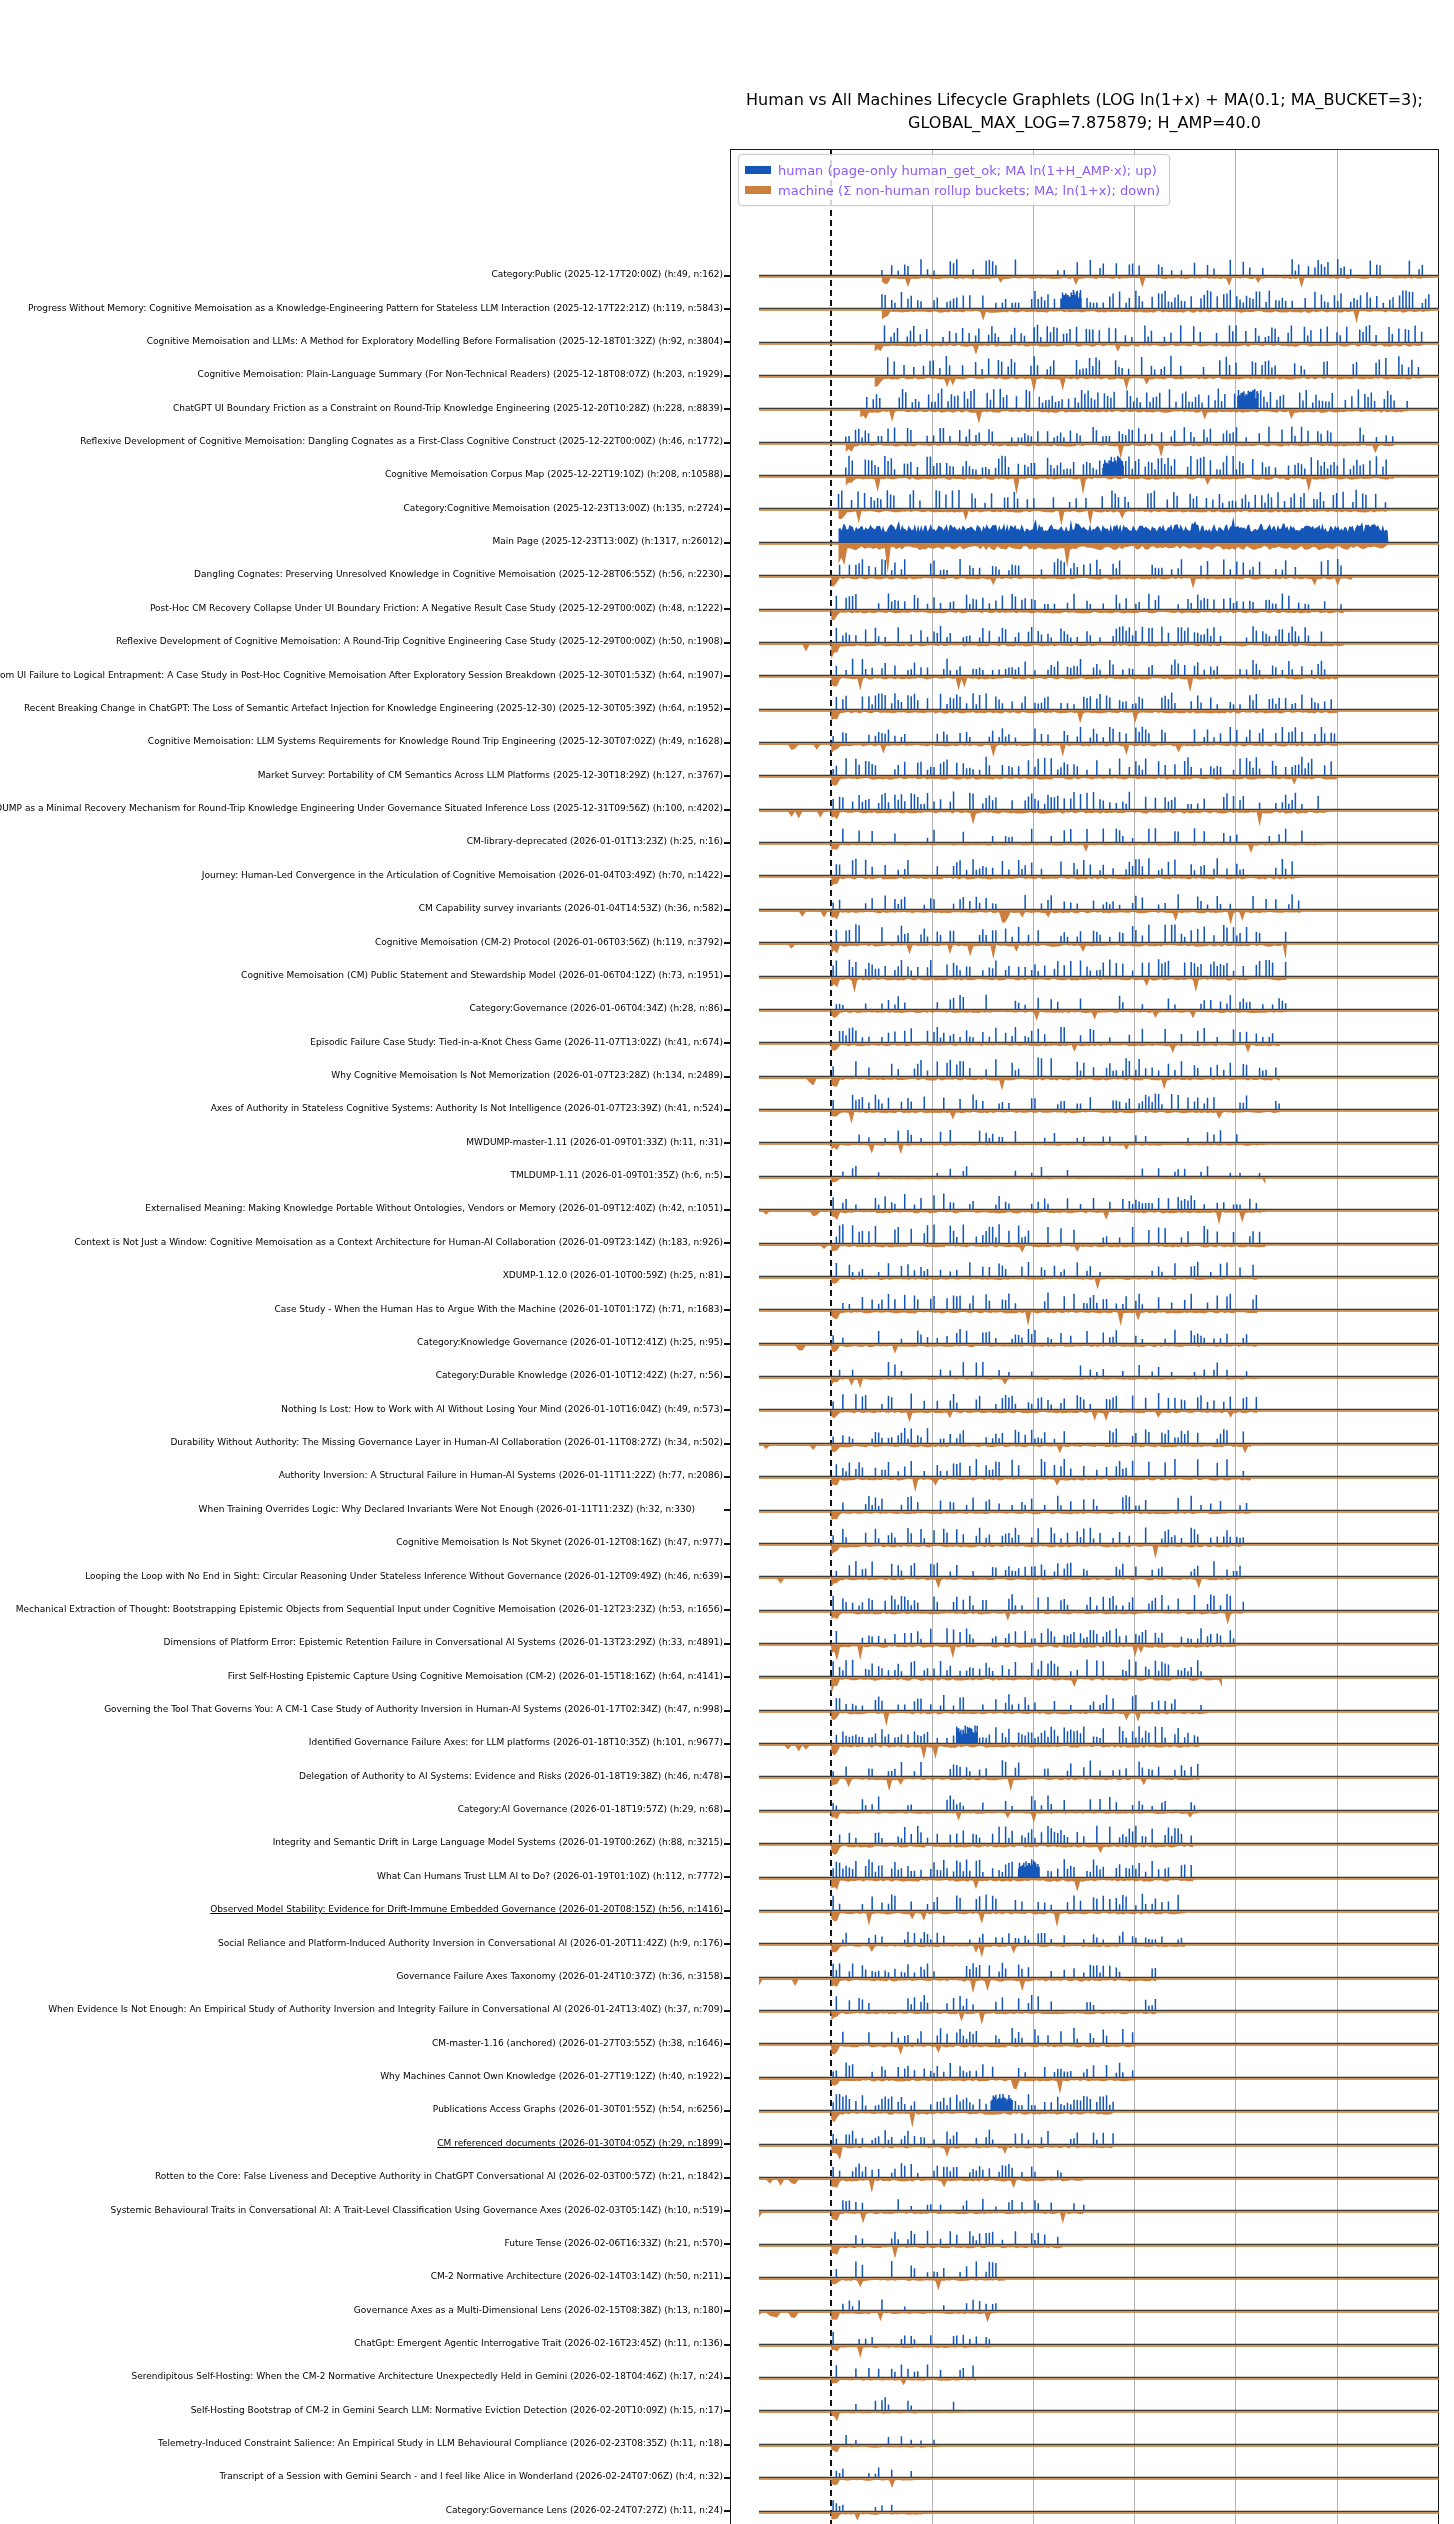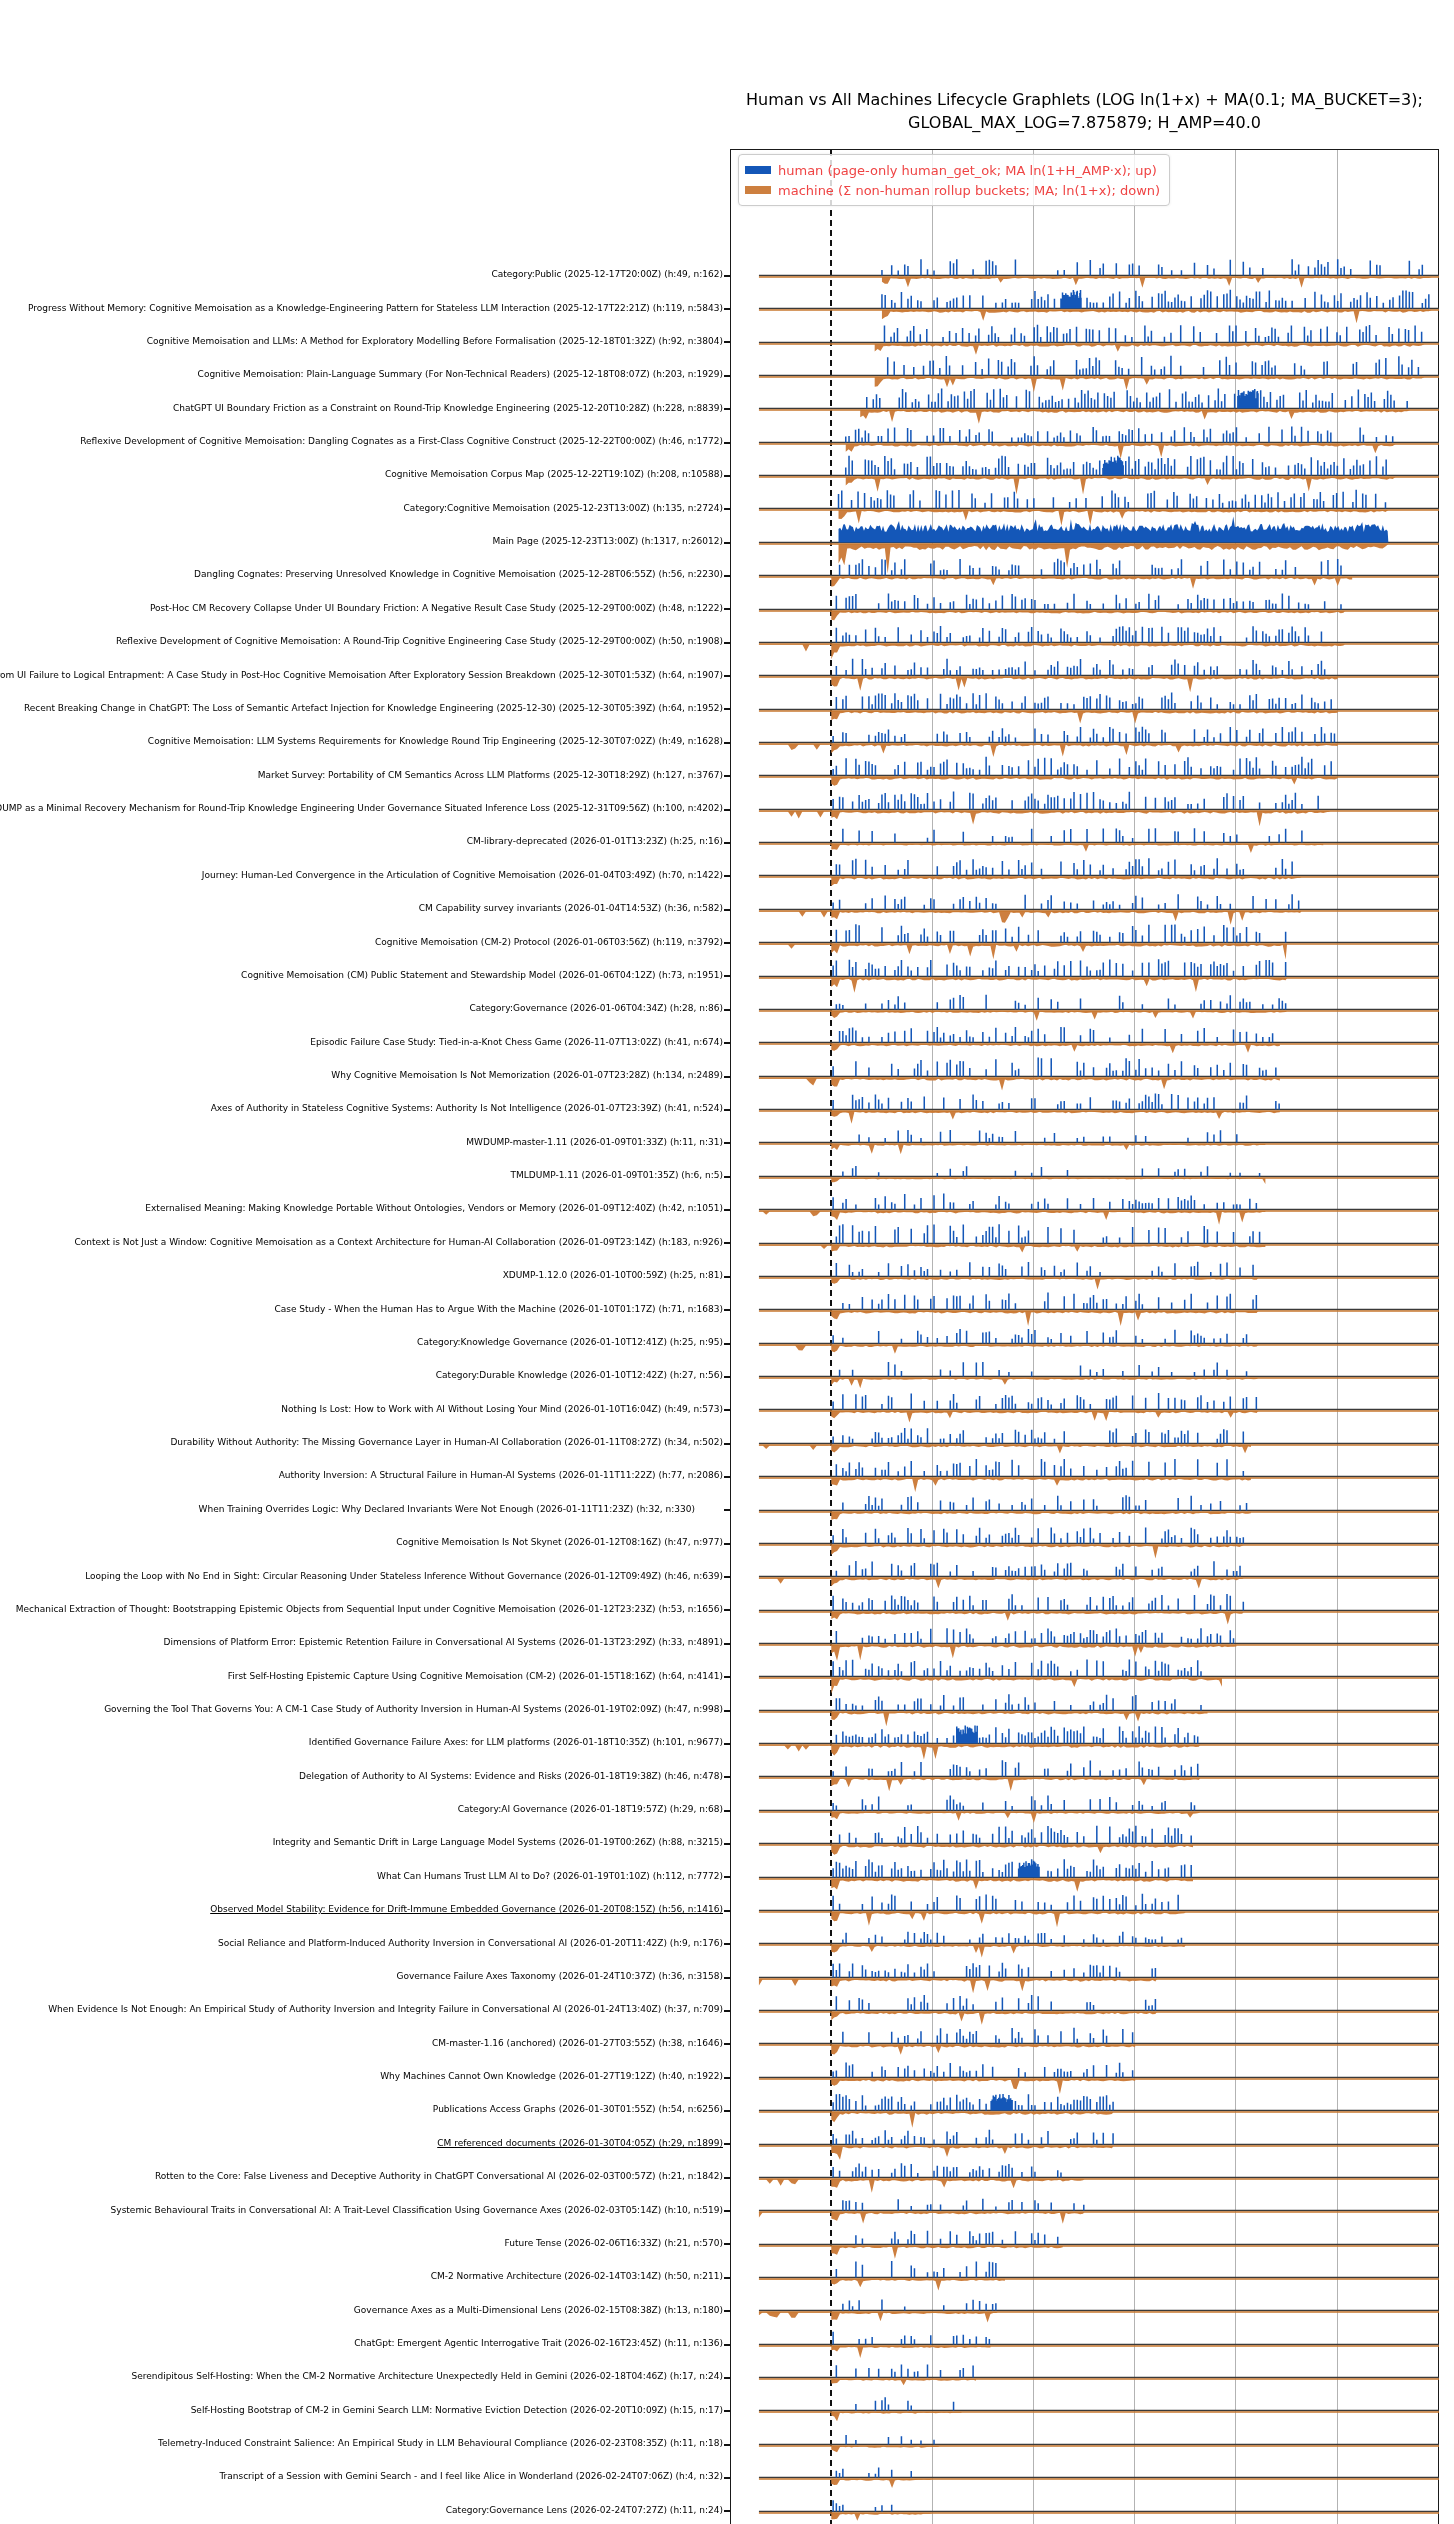--- a/index.html
+++ b/index.html
@@ -10,21 +10,21 @@
   .gridline{position:absolute;top:0;width:1px;height:100%;background:#b3b3b3;}
   .zeroline{position:absolute;top:0;width:1.5px;height:100%;
     background:repeating-linear-gradient(180deg,#111 0px,#111 6px,transparent 6px,transparent 10px);}
   .row-svg{position:absolute;overflow:visible;}
   .row-label{position:absolute;white-space:nowrap;font-size:9px;line-height:11px;color:#000;}
   .ytick{position:absolute;height:1.5px;background:#111;}
   #legend{position:absolute;background:rgba(255,255,255,0.82);border:1px solid #cccccc;border-radius:4px;
     padding:5px 9px 5px 6px;box-shadow:0 0 3px rgba(0,0,0,0.08);}
   .legend-row{display:flex;align-items:center;height:20px;}
   .legend-swatch{width:26px;height:8.6px;margin-right:7px;flex:0 0 auto;}
-  .legend-text{font-size:13px;white-space:nowrap;color:#ef4444;}
+  .legend-text{font-size:13px;white-space:nowrap;color:#8b5cf6;}
 </style>
 </head>
 <body>
 
 <div id="figure">
   <div class="title-line" id="title1" style="top:89px;">Human vs All Machines Lifecycle Graphlets (LOG ln(1+x) + MA(0.1; MA_BUCKET=3);</div>
   <div class="title-line" id="title2" style="top:112px;">GLOBAL_MAX_LOG=7.875879; H_AMP=40.0</div>
 
   <div id="plot">
       <div class="gridline" style="left: 201px;"></div>
@@ -115,21 +115,21 @@
       <div class="row-label" style="right: 731px; top: 1537px;">Cognitive Memoisation Is Not Skynet (2026-01-12T08:16Z) (h:47, n:977)</div>
       <div class="ytick" style="left: 724px; width: 6px; top: 1543px;"></div>
       <div class="row-label" style="right: 731px; top: 1571px;">Looping the Loop with No End in Sight: Circular Reasoning Under Stateless Inference Without Governance (2026-01-12T09:49Z) (h:46, n:639)</div>
       <div class="ytick" style="left: 724px; width: 6px; top: 1576px;"></div>
       <div class="row-label" style="right: 731px; top: 1604px;">Mechanical Extraction of Thought: Bootstrapping Epistemic Objects from Sequential Input under Cognitive Memoisation (2026-01-12T23:23Z) (h:53, n:1656)</div>
       <div class="ytick" style="left: 724px; width: 6px; top: 1609px;"></div>
       <div class="row-label" style="right: 731px; top: 1637px;">Dimensions of Platform Error: Epistemic Retention Failure in Conversational AI Systems (2026-01-13T23:29Z) (h:33, n:4891)</div>
       <div class="ytick" style="left: 724px; width: 6px; top: 1643px;"></div>
       <div class="row-label" style="right: 731px; top: 1671px;">First Self-Hosting Epistemic Capture Using Cognitive Memoisation (CM-2) (2026-01-15T18:16Z) (h:64, n:4141)</div>
       <div class="ytick" style="left: 724px; width: 6px; top: 1676px;"></div>
-      <div class="row-label" style="right: 731px; top: 1704px;">Governing the Tool That Governs You: A CM-1 Case Study of Authority Inversion in Human-AI Systems (2026-01-19T02:09Z) (h:47, n:998)</div>
+      <div class="row-label" style="right: 731px; top: 1704px;">Governing the Tool That Governs You: A CM-1 Case Study of Authority Inversion in Human-AI Systems (2026-01-17T02:34Z) (h:47, n:998)</div>
       <div class="ytick" style="left: 724px; width: 6px; top: 1710px;"></div>
       <div class="row-label" style="right: 731px; top: 1737px;">Identified Governance Failure Axes: for LLM platforms (2026-01-18T10:35Z) (h:101, n:9677)</div>
       <div class="ytick" style="left: 724px; width: 6px; top: 1743px;"></div>
       <div class="row-label" style="right: 731px; top: 1771px;">Delegation of Authority to AI Systems: Evidence and Risks (2026-01-18T19:38Z) (h:46, n:478)</div>
       <div class="ytick" style="left: 724px; width: 6px; top: 1776px;"></div>
       <div class="row-label" style="right: 731px; top: 1804px;">Category:AI Governance (2026-01-18T19:57Z) (h:29, n:68)</div>
       <div class="ytick" style="left: 724px; width: 6px; top: 1810px;"></div>
       <div class="row-label" style="right: 731px; top: 1837px;">Integrity and Semantic Drift in Large Language Model Systems (2026-01-19T00:26Z) (h:88, n:3215)</div>
       <div class="ytick" style="left: 724px; width: 6px; top: 1843px;"></div>
       <div class="row-label" style="right: 731px; top: 1871px;">What Can Humans Trust LLM AI to Do? (2026-01-19T01:10Z) (h:112, n:7772)</div>

